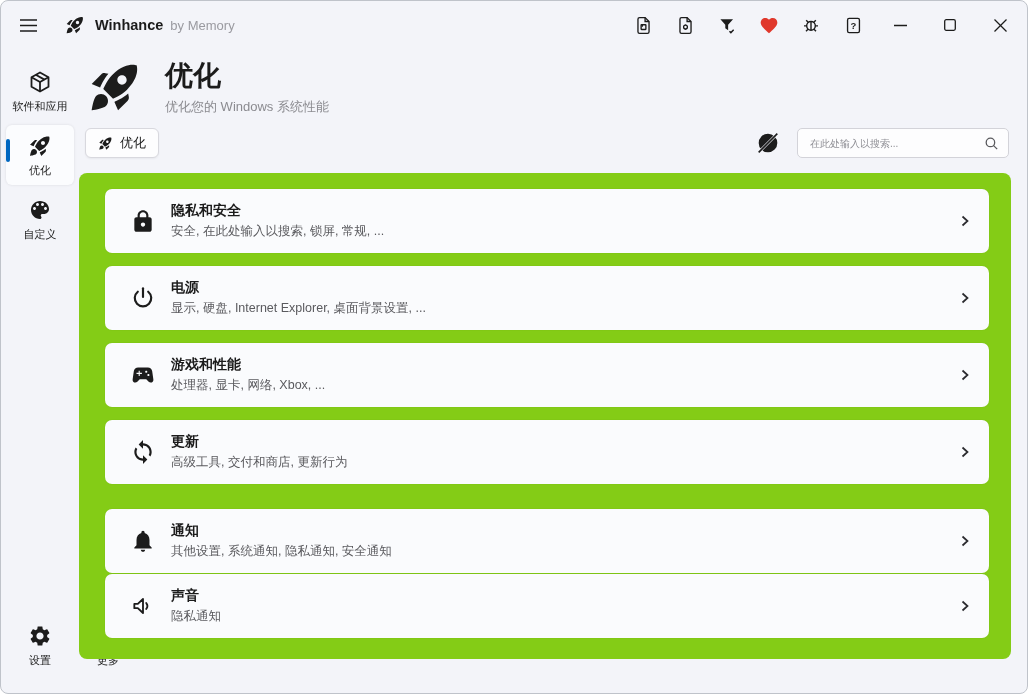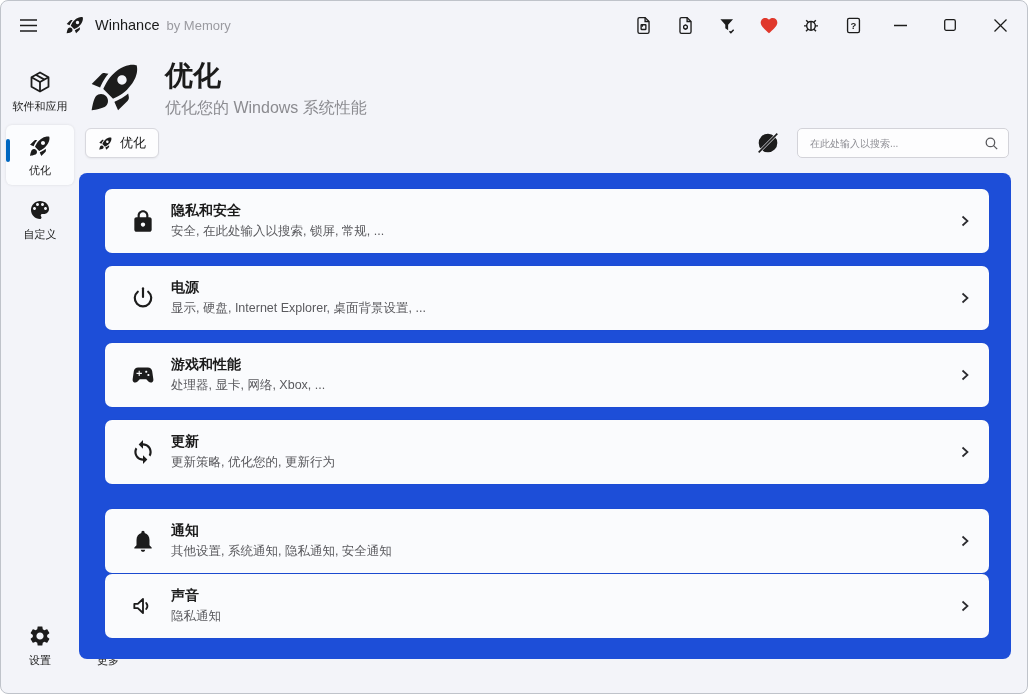--- a/index.html
+++ b/index.html
@@ -12,21 +12,21 @@
     overflow:hidden;
   }
 
   
   .titlebar {
     position:absolute; top:0; left:0; right:0; height:48px;
     display:flex; align-items:center;
   }
   .hamburger { width:34px; height:34px; margin-left:10px; display:flex; align-items:center; justify-content:center; border-radius:4px; cursor:pointer; }
   .app-logo { width:20px; height:20px; margin-left:20px; }
-  .app-name { font-weight:normal; font-size:14.5px; margin-left:10px; }
+  .app-name { font-weight:bold; font-size:14.5px; margin-left:10px; }
   .app-sub  { font-size:13px; color:#9a9aa0; margin-left:7px;text-align:right; }
   .tb-spacer { flex:1; }
   .tb-actions { display:flex; align-items:center; gap:22px; margin-right:26px; }
   .tb-btn { width:20px; height:20px; display:flex; align-items:center; justify-content:center; cursor:pointer; }
   .win-controls { display:flex; align-items:center; gap:28px; margin-right:16px; }
   .win-btn { width:22px; height:22px; display:flex; align-items:center; justify-content:center; cursor:pointer; }
 
   
   .sidebar {
     position:absolute; top:48px; left:0; bottom:0; width:78px;
@@ -48,21 +48,21 @@
   .side-bottom { margin-top:auto; display:flex; flex-direction:row; align-items:center; }
   .side-icon { width:24px; height:24px; }
 
   
   .main { position:absolute; left:78px; top:48px; right:0; bottom:0; }
 
   .page-header { position:absolute; left:8px; top:10px; display:flex; }
   .page-logo { width:56px; height:56px; }
   .page-head-text { margin-left:22px; }
   .page-title { font-size:28px; font-weight:bold; line-height:1.1; margin-top:2px; }
-  .page-subtitle { font-size:16px; color:#8b8b90; margin-top:6px; }
+  .page-subtitle { font-size:13px; color:#8b8b90; margin-top:6px; }
 
   .toolbar-row { position:absolute; left:6px; right:18px; top:78px; height:32px; display:flex; align-items:center; }
   .chip {
     display:flex; align-items:center; gap:7px; height:30px; padding:0 12px;
     background:#fdfdfe; border:1px solid #d8d8de; border-radius:6px;
     box-shadow:0 1px 2px rgba(0,0,0,.05); cursor:pointer;
   }
   .chip .lbl { font-size:13px; }
   .toolbar-spacer { flex:1; }
   .eye-btn { width:26px; height:26px; margin-right:16px; cursor:pointer; }
@@ -75,21 +75,21 @@
     border:none; outline:none; background:transparent;
     font-family:inherit; font-size:10px; color:#333;
     padding:0 30px 0 12px; width:100%;
   }
   .searchbox input::placeholder { color:#8f8f95; }
   .search-icon { position:absolute; right:8px; top:6px; width:17px; height:17px; }
 
   
   .panel {
     position:absolute; left:0; top:124px; width:932px; height:486px;
-    background:#1d4ed8; border-radius:8px;
+    background:#84cc16; border-radius:8px;
   }
   .card {
     position:absolute; left:26px; width:884px; height:64px;
     background:#fafbfd; border-radius:7px;
     box-shadow:0 0 2px rgba(0,0,0,.07);
     display:flex; align-items:center; cursor:pointer;
   }
   .card .c-icon { width:26px; height:26px; margin-left:25px; flex:0 0 auto; }
   .card .c-text { margin-left:15px; }
   .card .c-title { font-size:14px; font-weight:bold; color:#1b1b1b; }
@@ -318,21 +318,21 @@
             <path d="M5.5 3.5l5 4.5-5 4.5"></path>
           </svg>
       </div>
 
       <div class="card" style="top:247px">
         <svg class="c-icon" viewBox="0 0 24 24" fill="#1c1c1c">
             <path d="M12 4V1L8 5l4 4V6c3.31 0 6 2.69 6 6 0 1.01-.25 1.97-.7 2.8l1.46 1.46C19.54 15.03 20 13.57 20 12c0-4.42-3.58-8-8-8zm0 14c-3.31 0-6-2.69-6-6 0-1.01.25-1.97.7-2.8L5.24 7.74C4.46 8.97 4 10.43 4 12c0 4.42 3.58 8 8 8v3l4-4-4-4v3z"></path>
           </svg>
         <div class="c-text">
           <div class="c-title">更新</div>
-          <div class="c-sub">更新策略, 优化您的, 更新行为</div>
+          <div class="c-sub">高级工具, 交付和商店, 更新行为</div>
         </div>
         <svg class="c-chevron" viewBox="0 0 16 16" fill="none" stroke="#2a2a2e" stroke-width="1.7">
             <path d="M5.5 3.5l5 4.5-5 4.5"></path>
           </svg>
       </div>
 
       <div class="card" style="top:336px">
         <svg class="c-icon" viewBox="0 0 24 24" fill="#1c1c1c">
             <path d="M12 22c1.1 0 2-.9 2-2h-4c0 1.1.89 2 2 2zm6-6v-5c0-3.07-1.64-5.64-4.5-6.32V4c0-.83-.67-1.5-1.5-1.5s-1.5.67-1.5 1.5v.68C7.63 5.36 6 7.92 6 11v5l-2 2v1h16v-1l-2-2z"></path>
           </svg>

